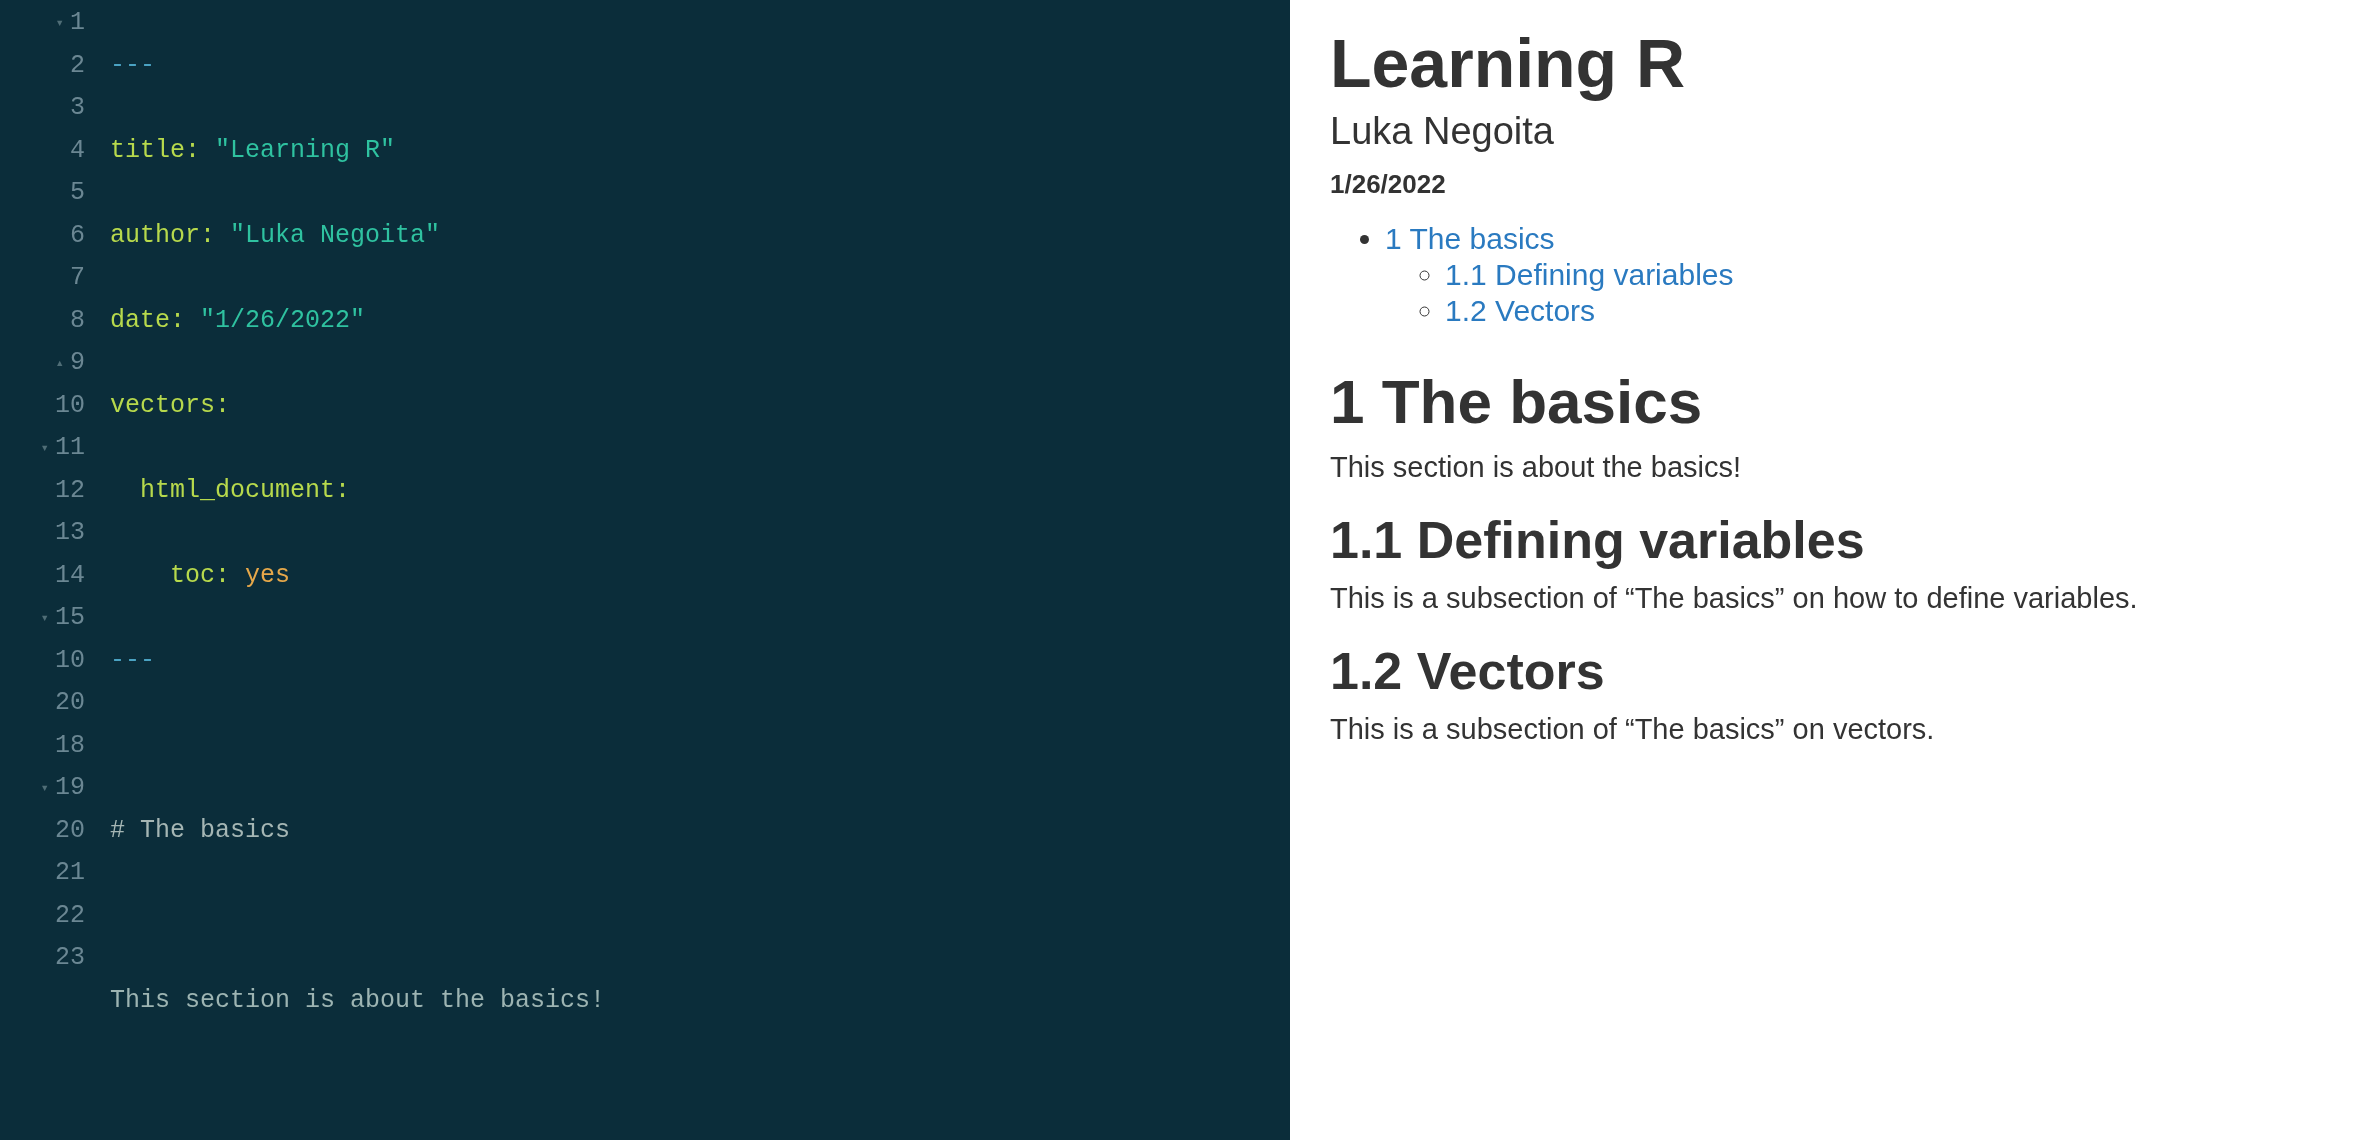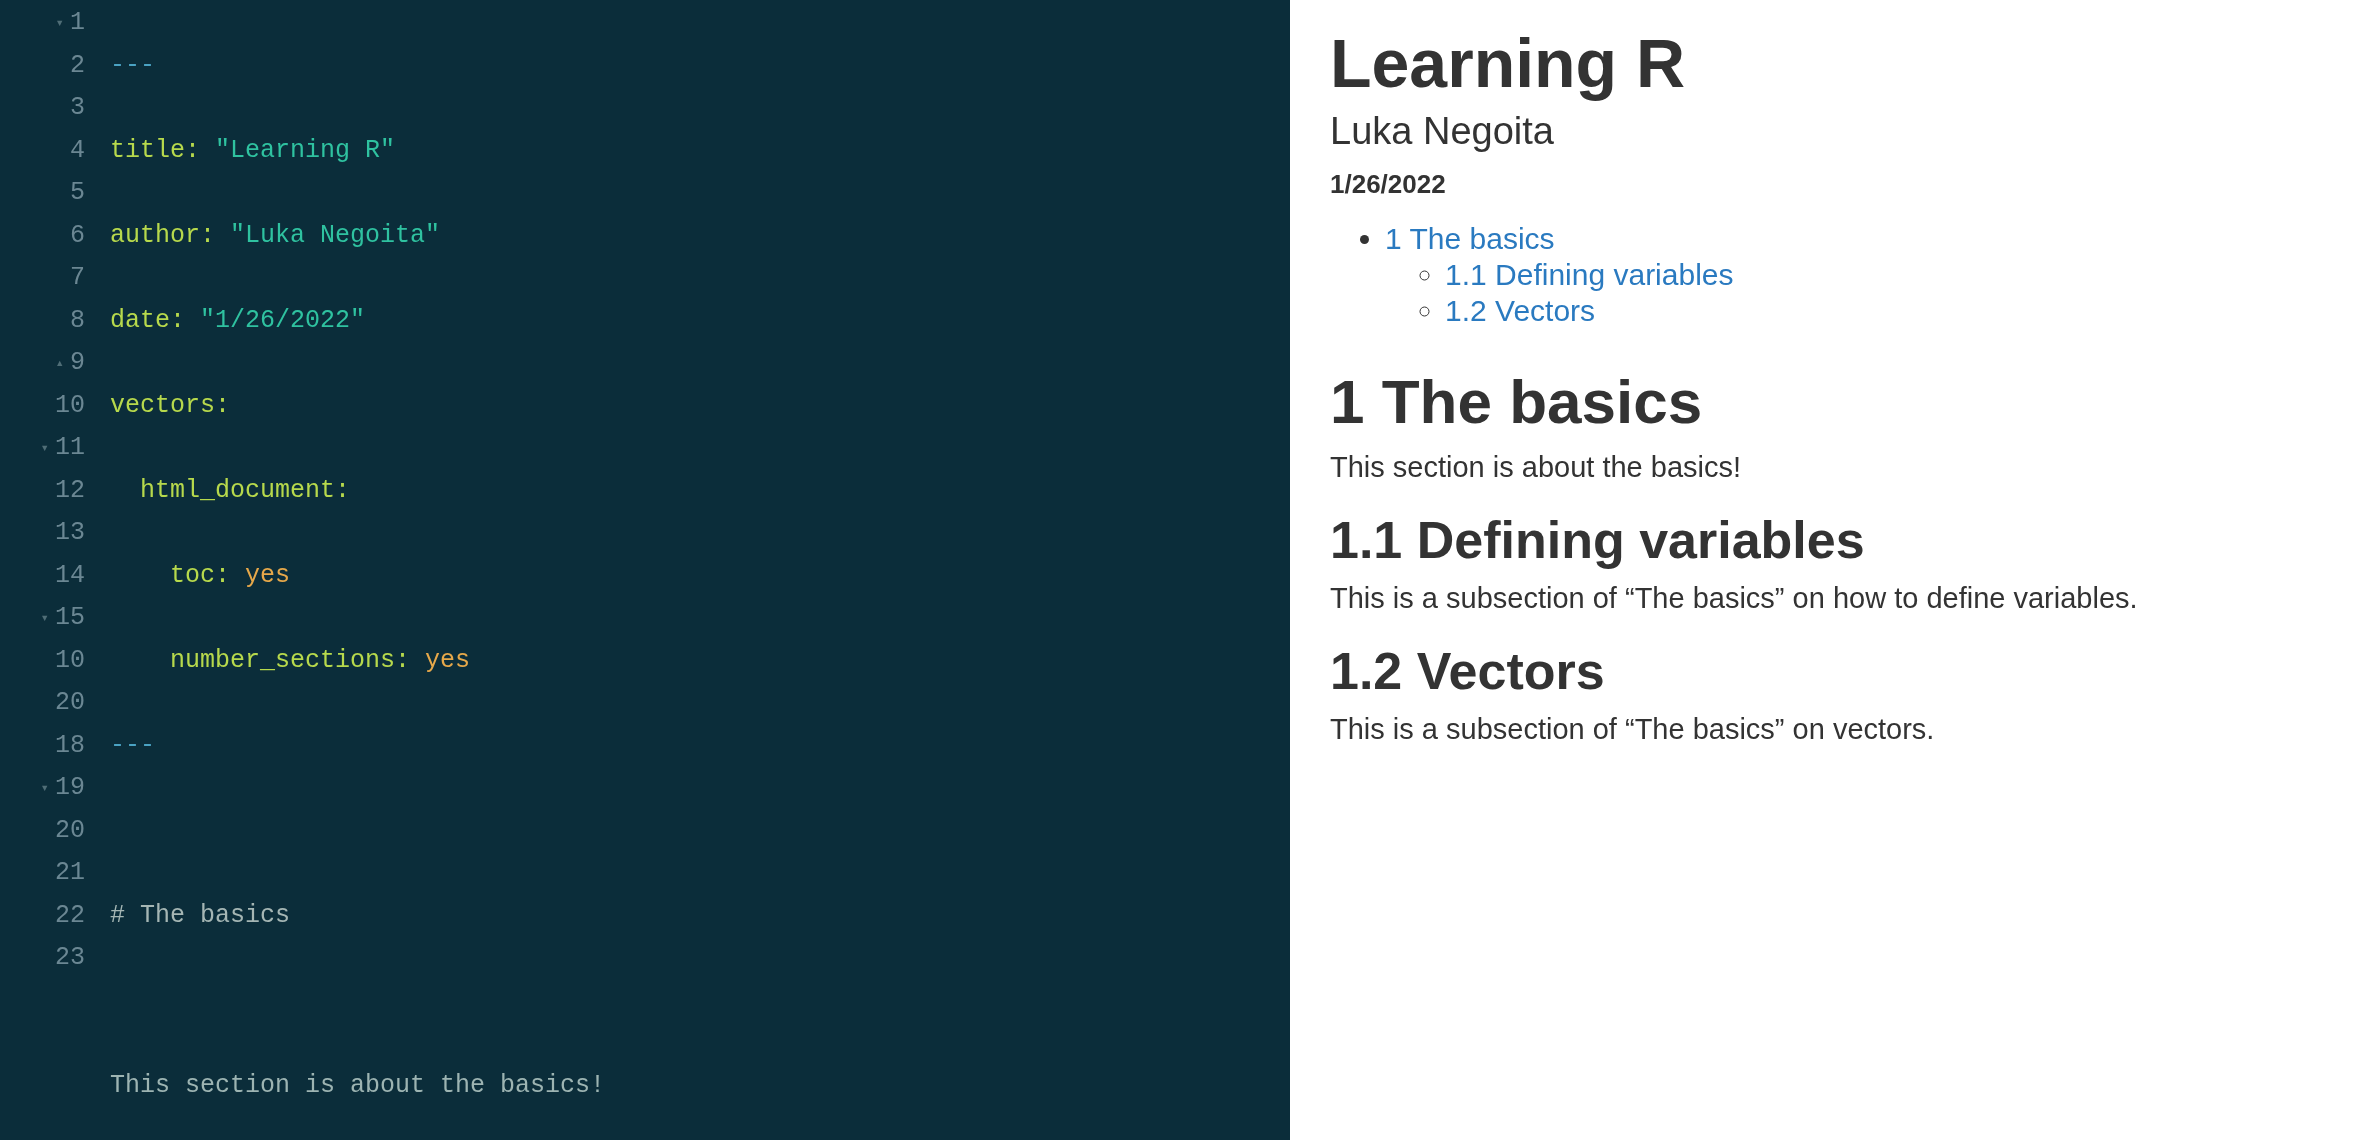--- a/index.html
+++ b/index.html
@@ -208,21 +208,20 @@
       </div>
   </div>
   <div class="code">
 <div class="codeln"><span class="c-dash">---</span></div>
 <div class="codeln"><span class="c-key">title:</span> <span class="c-str">"Learning R"</span></div>
 <div class="codeln"><span class="c-key">author:</span> <span class="c-str">"Luka Negoita"</span></div>
 <div class="codeln"><span class="c-key">date:</span> <span class="c-str">"1/26/2022"</span></div>
 <div class="codeln"><span class="c-key">vectors:</span></div>
 <div class="codeln">  <span class="c-key">html_document:</span></div>
 <div class="codeln">    <span class="c-key">toc:</span> <span class="c-val">yes</span></div>
-<div class="codeln">    <span class="c-key">number_sections:</span> <span class="c-val">yes</span></div>
 <div class="codeln"><span class="c-dash">---</span></div>
 <div class="codeln"></div>
 <div class="codeln"><span class="c-head"># The basics</span></div>
 <div class="codeln"></div>
 <div class="codeln"><span class="c-text">This section is about the basics!</span></div>
 
 
 
 
 

